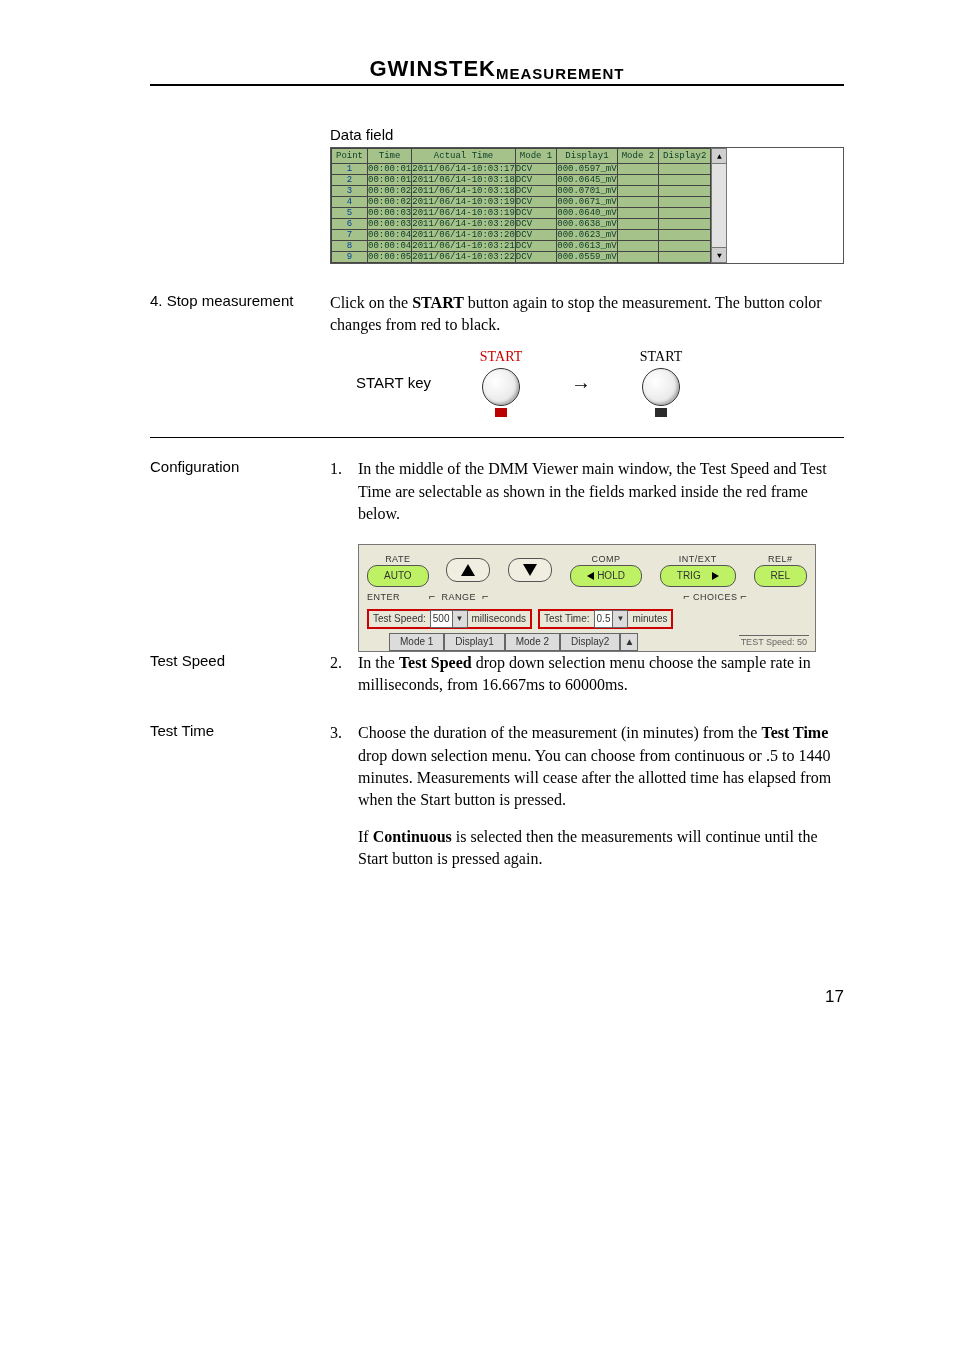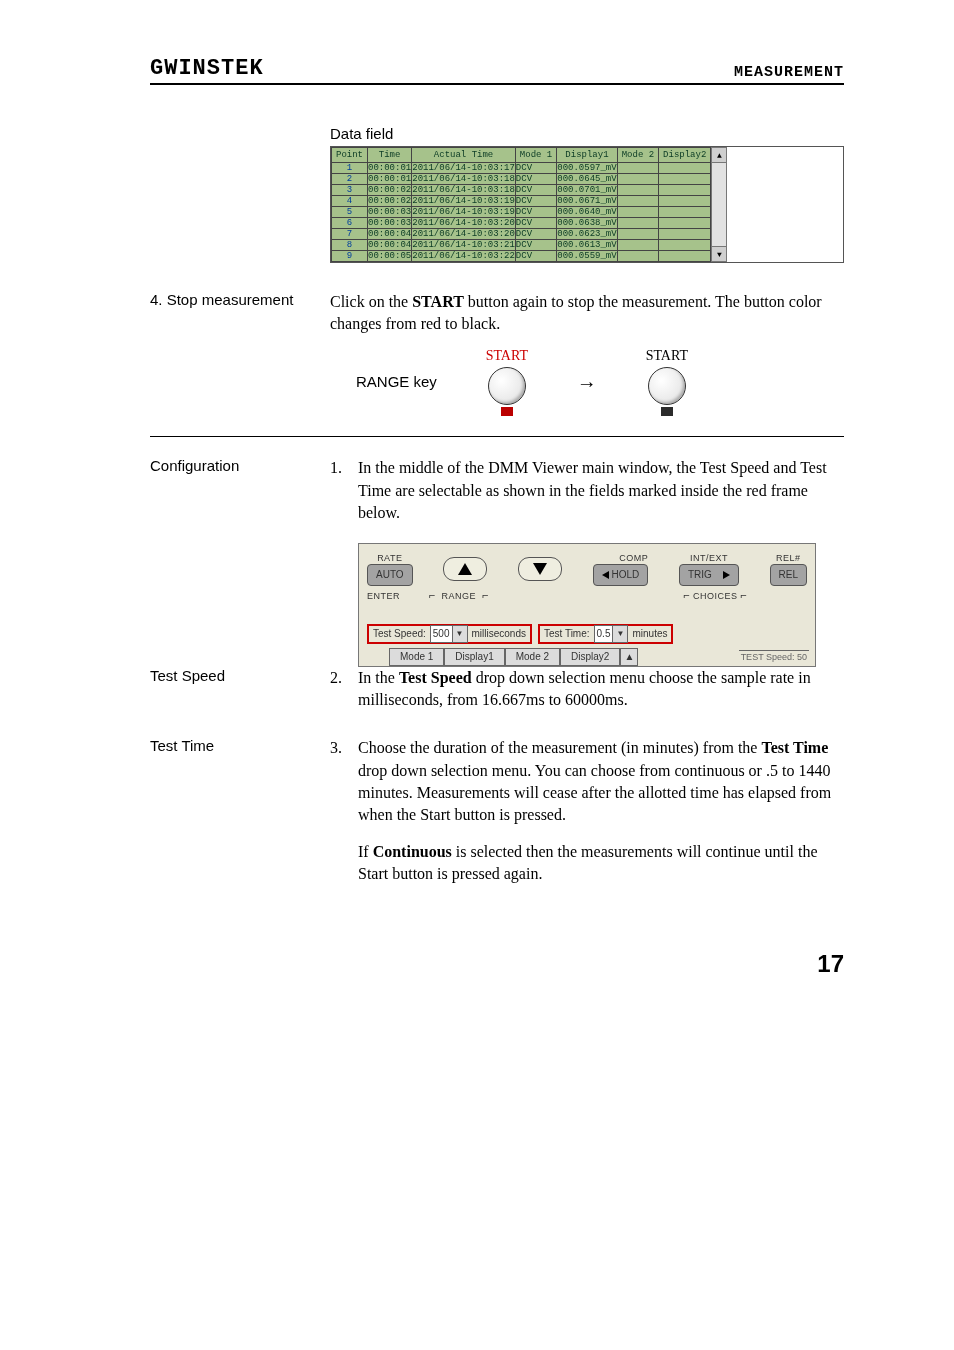--- a/index.html
+++ b/index.html
@@ -1,17 +1,17 @@
 <!DOCTYPE html>
 <html><head>
 <meta charset="utf-8">
 <style>
   body{margin:0;background:#fff;font-family:Garamond,"Times New Roman",serif;color:#000}
   .page{width:954px;min-height:1350px;padding:56px 110px 40px 150px;box-sizing:border-box;margin:0 auto}
-  .header-row{display:flex;justify-content:space-between;align-items:flex-end;font-family:Liberation Mono, monospace}
+  .header-row{display:flex;justify-content:center;align-items:flex-end;font-family:Liberation Sans, sans-serif}
   .logo{font-weight:900;font-size:22px;letter-spacing:1px;color:#000}
   .logo .thick{font-weight:900}
   .section-title{font-weight:bold;font-size:15px;letter-spacing:1px}
   .rule{border:0;border-top:2px solid #000;margin:2px 0 40px 0}
   .thin-rule{border:0;border-top:1px solid #000;margin:20px 0}
   table.block{width:100%;border-collapse:collapse}
   table.block td{vertical-align:top;padding:0}
   .left-col{width:180px;font-family:"Gill Sans","Segoe UI",Arial,sans-serif;font-size:15px}
   .body{font-size:16px;line-height:1.4}
   .label-intro{font-family:"Gill Sans","Segoe UI",Arial,sans-serif;font-size:15px;margin-bottom:4px}
@@ -30,35 +30,35 @@
   .btnwrap{position:relative;width:68px;text-align:center;font-family:"Times New Roman",serif}
   .btnwrap .lbl{font-size:14px}
   .btnwrap .lbl.red{color:#c00}
   .circle{width:36px;height:36px;border:1.5px solid #333;border-radius:50%;margin:2px auto 2px auto;background:radial-gradient(circle at 35% 35%,#fff 0,#ddd 100%);box-shadow:inset -2px -2px 3px rgba(0,0,0,.25)}
   .dot{width:12px;height:9px;margin:0 auto}
   .dot.red{background:#b00}
   .dot.dark{background:#2b2b2b}
   .arrow{font-size:20px}
   
   .panel{background:#e9e7d8;border:1px solid #777;padding:8px 8px 0 8px;font-family:Verdana,Geneva,sans-serif;font-size:10px;color:#333;position:relative}
-  .pill{display:inline-flex;align-items:center;justify-content:center;height:20px;border:1px solid #555;border-radius:4px;padding:0 8px;background:#a3a3a3;font-size:10px}
+  .pill{display:inline-flex;align-items:center;justify-content:center;height:20px;border:1px solid #555;border-radius:10px;padding:0 16px;background:#bef264;font-size:10px}
   .roundbtn{display:inline-flex;width:42px;height:22px;border:1px solid #555;border-radius:11px;background:#efeee0;align-items:center;justify-content:center}
   .tri-up{width:0;height:0;border-left:7px solid transparent;border-right:7px solid transparent;border-bottom:12px solid #000}
   .tri-down{width:0;height:0;border-left:7px solid transparent;border-right:7px solid transparent;border-top:12px solid #000}
   .tri-left{width:0;height:0;border-top:6px solid transparent;border-bottom:6px solid transparent;border-right:10px solid #000}
   .tri-right{width:0;height:0;border-top:6px solid transparent;border-bottom:6px solid transparent;border-left:10px solid #000}
   .smalltxt{font-size:9px;letter-spacing:.5px}
   .bracket{font-size:11px}
   .redbox{border:2px solid #c00;padding:3px 4px;display:inline-flex;align-items:center;gap:4px;height:20px;box-sizing:border-box}
   .dd{display:inline-flex;align-items:center;border:1px solid #666;background:#fff;height:16px}
   .dd .val{padding:0 2px;font-size:10px}
   .dd .car{width:14px;height:16px;background:#dcdcdc;border-left:1px solid #666;display:flex;align-items:center;justify-content:center;font-size:8px}
   .colbtn{border:1px solid #666;background:#dcdcdc;padding:1px 10px;font-size:10px}
   .corner{position:absolute;right:6px;bottom:2px;font-size:9px;color:#666;border-top:1px solid #666;padding:0 2px}
-  .pgnum{text-align:right;font-family:Arial,sans-serif;font-weight:bold;font-size:24px;margin-top:64px}
+  .pgnum{text-align:right;font-family:Arial,sans-serif;font-weight:normal;font-size:17px;margin-top:116px}
   .num{display:table-cell;width:28px;font-size:16px}
   .txt{display:table-cell}
 </style>
 </head>
 <body>
 
 <div class="page">
   <div class="header-row">
     <span class="logo"><span class="thick">GWINSTEK</span></span>
     <span class="section-title">MEASUREMENT</span>
@@ -179,21 +179,21 @@
 
   <table class="block" style="margin-top:28px">
       <tbody>
         <tr>
     <td class="left-col">4. Stop measurement</td>
     <td class="body">
       <span>
         <span>Click on the </span><b>START</b><span> button again to stop the measurement. The button color changes from red to black.</span>
       </span>
       <div class="startrow">
-        <span class="startkey">RANGE key</span>
+        <span class="startkey">START key</span>
         <div class="btnwrap">
           <div class="lbl red">START</div>
           <div class="circle"></div>
           <div class="dot red"></div>
         </div>
         <span class="arrow">→</span>
         <div class="btnwrap">
           <div class="lbl">START</div>
           <div class="circle"></div>
           <div class="dot dark"></div>
@@ -222,21 +222,21 @@
             <div style="text-align:center">
               <div class="smalltxt">RATE</div>
               <span class="pill">AUTO</span>
             </div>
             <span class="roundbtn">
                     <span class="tri-up"></span>
                   </span>
             <span class="roundbtn">
                     <span class="tri-down"></span>
                   </span>
-            <div style="text-align:right">
+            <div style="text-align:center">
               <div class="smalltxt">COMP</div>
               <span class="pill" style="gap:3px">
                       <span class="tri-left" style="border-right-width:7px;border-top-width:4px;border-bottom-width:4px"></span>
                       <span>HOLD</span>
                     </span>
             </div>
             <div style="text-align:center">
               <div class="smalltxt">INT/EXT</div>
               <span class="pill" style="gap:11px">
                       <span>TRIG</span>
@@ -254,21 +254,21 @@
             <span class="bracket" style="flex:0 0 auto;margin-left:18px">⌐&nbsp;&nbsp;</span>
             <span class="smalltxt">RANGE</span>
             <span class="bracket">&nbsp;&nbsp;⌐</span>
             <span style="flex:1"></span>
             <span class="bracket">⌐&nbsp;</span>
             <span class="smalltxt">CHOICES</span>
             <span class="bracket">&nbsp;⌐</span>
             <span style="width:60px"></span>
           </div>
 
-          <div style="display:flex;align-items:center;gap:6px;margin-top:20px">
+          <div style="display:flex;align-items:center;gap:6px;margin-top:4px">
             <span class="redbox">
               <span>Test Speed:</span>
               <span class="dd">
                       <span class="val">500</span>
                       <span class="car">▼</span>
                     </span>
               <span>milliseconds</span>
             </span>
             <span class="redbox">
               <span>Test Time:</span>

